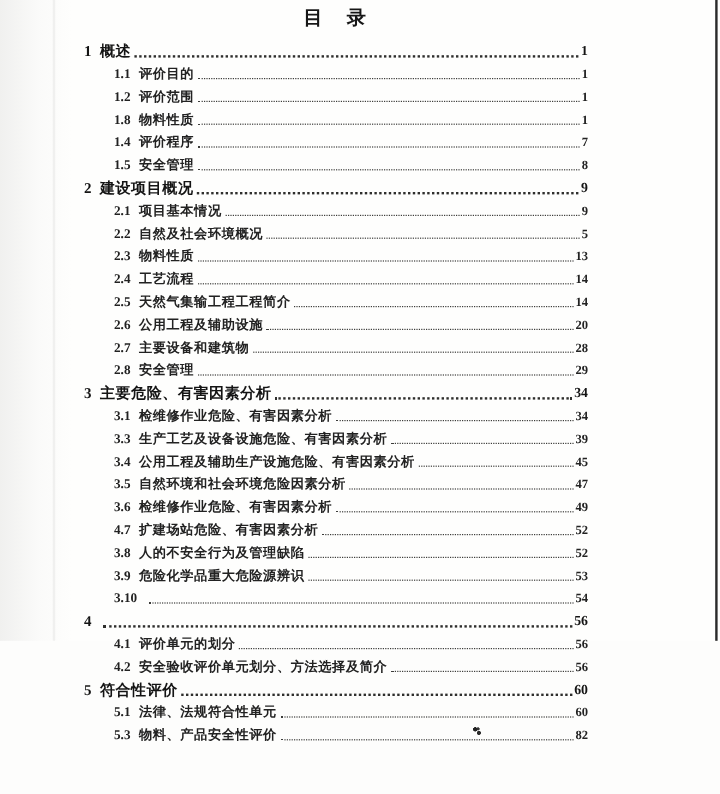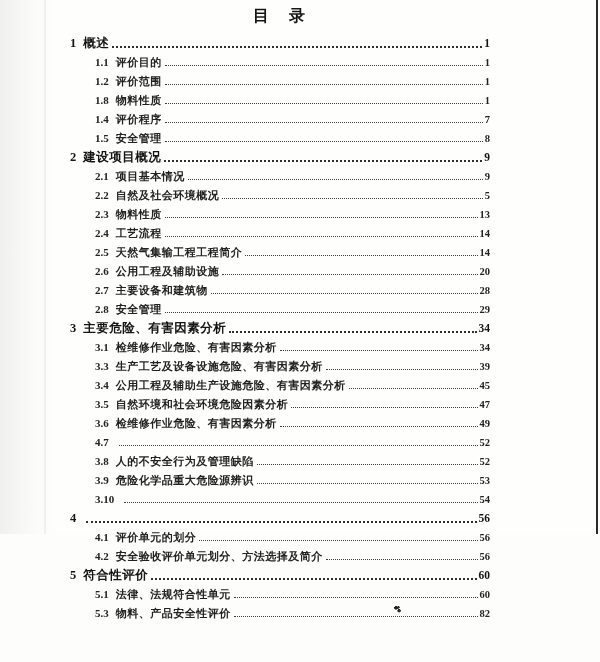--- a/index.html
+++ b/index.html
@@ -220,20 +220,21 @@
           <span class="pg">47</span>
         </div>
         <div class="row lvl2">
           <span class="num">3.6</span>
           <span class="label">检维修作业危险、有害因素分析</span>
           <span class="dots"></span>
           <span class="pg">49</span>
         </div>
         <div class="row lvl2">
           <span class="num">4.7</span>
+          <span class="label">扩建场站危险、有害因素分析</span>
           <span class="dots"></span>
           <span class="pg">52</span>
         </div>
         <div class="row lvl2">
           <span class="num">3.8</span>
           <span class="label">人的不安全行为及管理缺陷</span>
           <span class="dots"></span>
           <span class="pg">52</span>
         </div>
         <div class="row lvl2">

